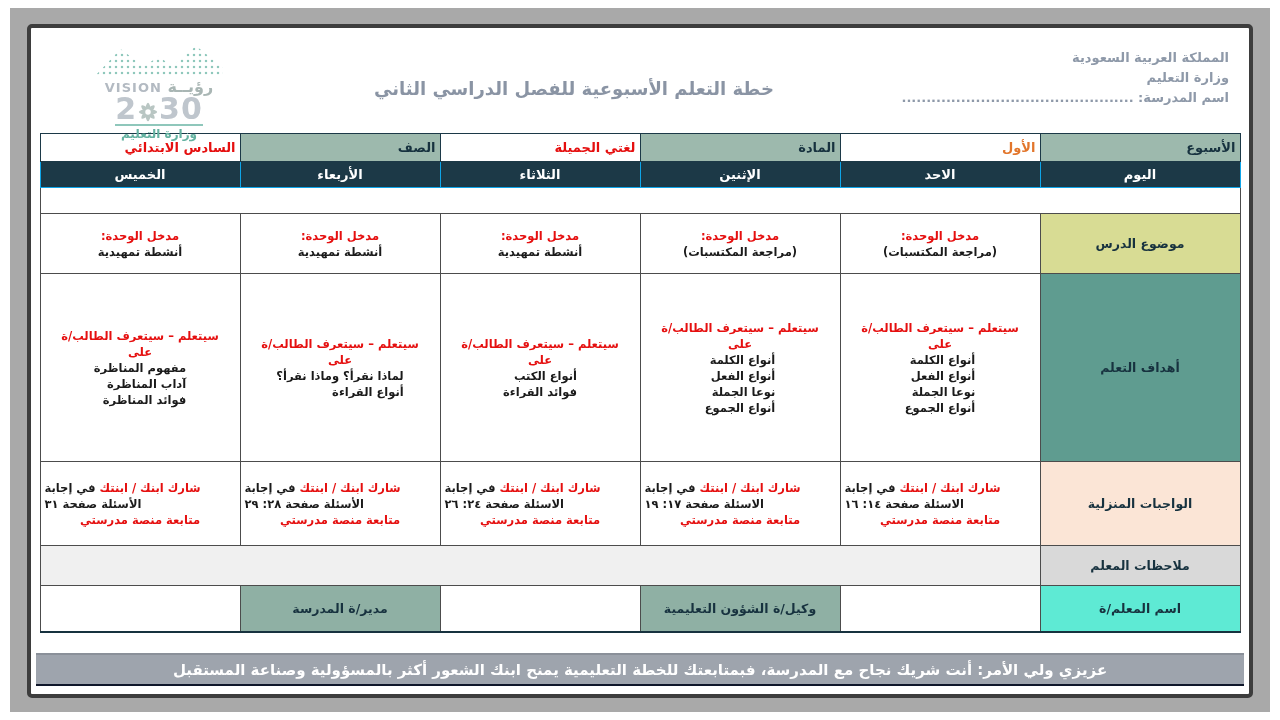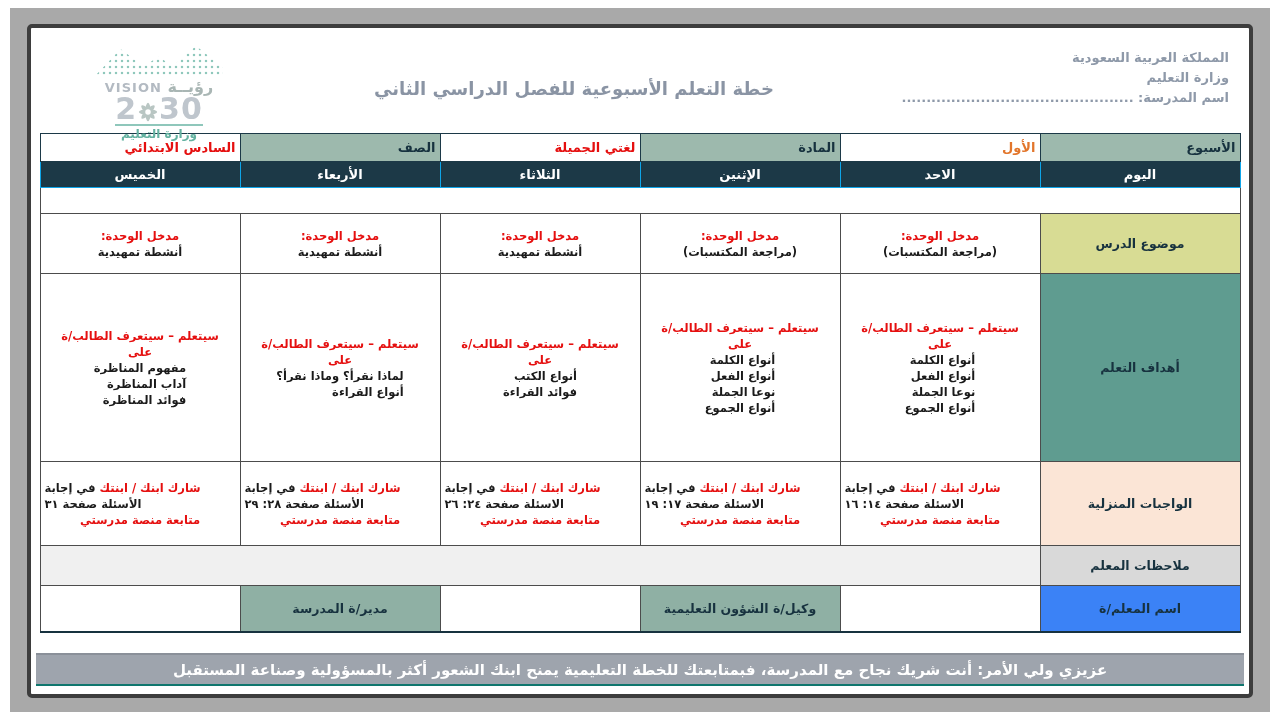--- a/index.html
+++ b/index.html
@@ -42,37 +42,37 @@
   .sage { background:#9db9ad; color:#17323f; }
   .orange-text { color:#e2762c; }
   .red-text { color:#e50f0f; }
   tr.day-row td { background:#1c3947; color:#ffffff; font-size:13px; font-weight:bold; height:26px; border:1px solid #0ea5e9; }
   td.spacer { height:26px; background:#ffffff; border-top:1px solid #1c3947; }
   td.lbl { font-weight:bold; color:#17323f; font-size:12.5px; }
   .lbl-topic { background:#d8dc94; }
   .lbl-obj { background:#5f9c90; }
   .lbl-hw { background:#fbe5d6; }
   .lbl-notes { background:#d9d9d9; }
-  .lbl-sig { background:#3b82f6; }
+  .lbl-sig { background:#5eead4; }
   tr.topic-row td { height:60px; }
   tr.obj-row td { height:188px; }
   tr.hw-row td { height:84px; }
   tr.notes-row td { height:40px; }
   tr.sig-row td { height:46px; font-weight:bold; color:#17323f; font-size:12.5px; }
   .body-cell { font-size:11.5px; font-weight:bold; color:#1a1a1a; line-height:16px; }
   .obj-items { display:inline-block; text-align:right; white-space:pre-line; }
   .hw-cell { text-align:right; }
   .hw-line { text-align:left; }
   .hw-follow { text-align:center; }
   .notes-empty { background:#f0f0f0; }
   .sig-filled { background:#8fb0a4; }
   
   .footer-bar {
     position:absolute; left:5px; right:5px; bottom:8px; height:33px;
-    background:#9ea4ad; border-top:2px solid #8a9099; border-bottom:2px solid #0f766e;
+    background:#9ea4ad; border-top:2px solid #8a9099; border-bottom:2px solid #0f172a;
     color:#ffffff; font-weight:bold; font-size:15px; line-height:30px;
     text-align:center; direction:rtl;
   }
 </style>
 </head>
 <body>
 
 <div class="gray-frame"></div>
 <div class="page">
 

